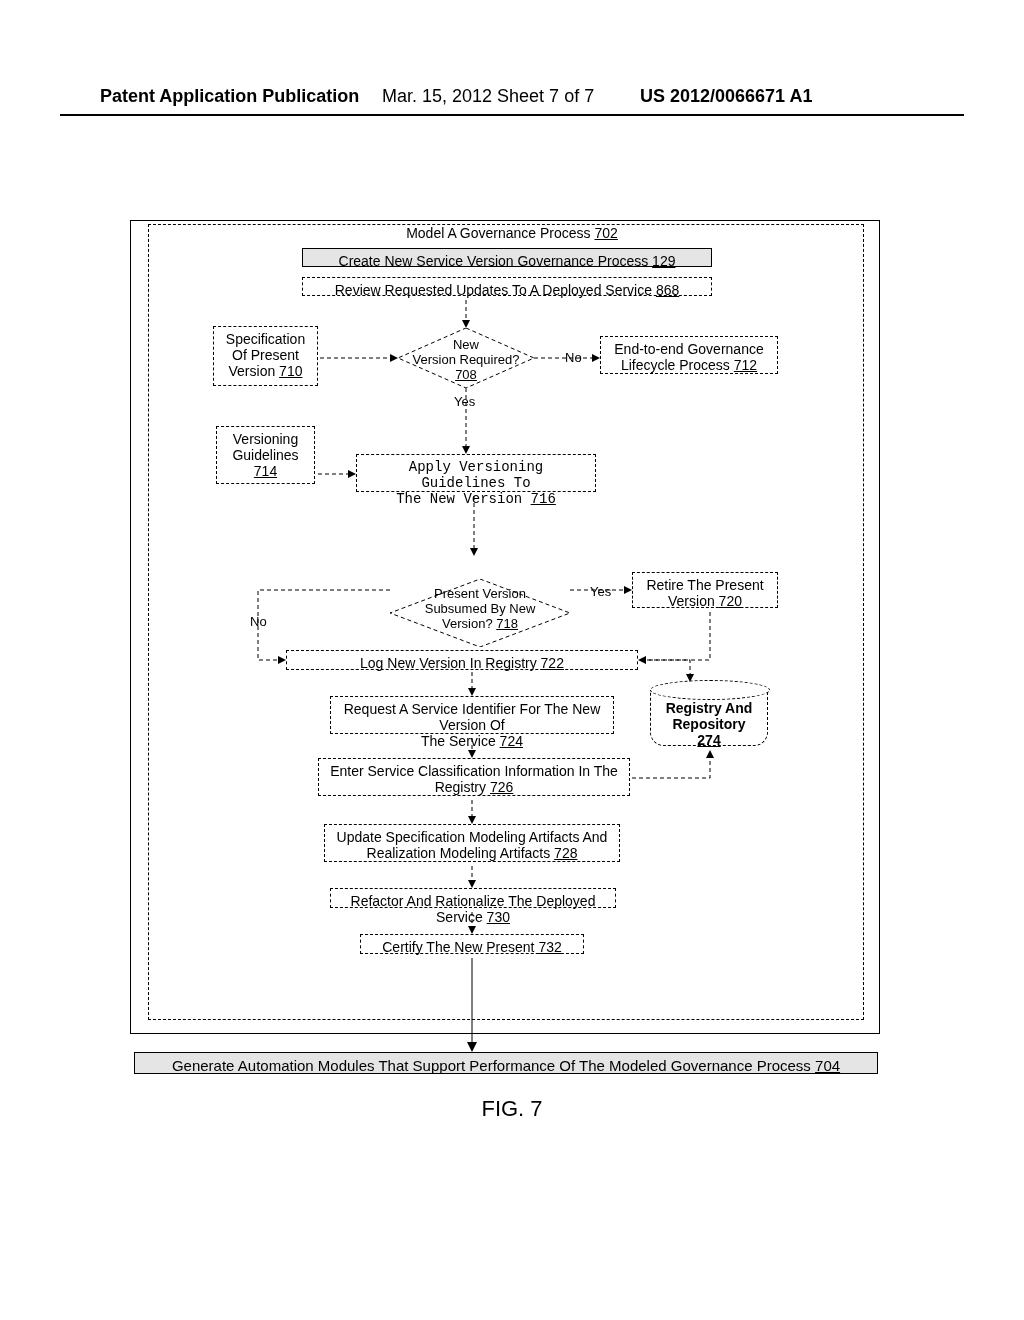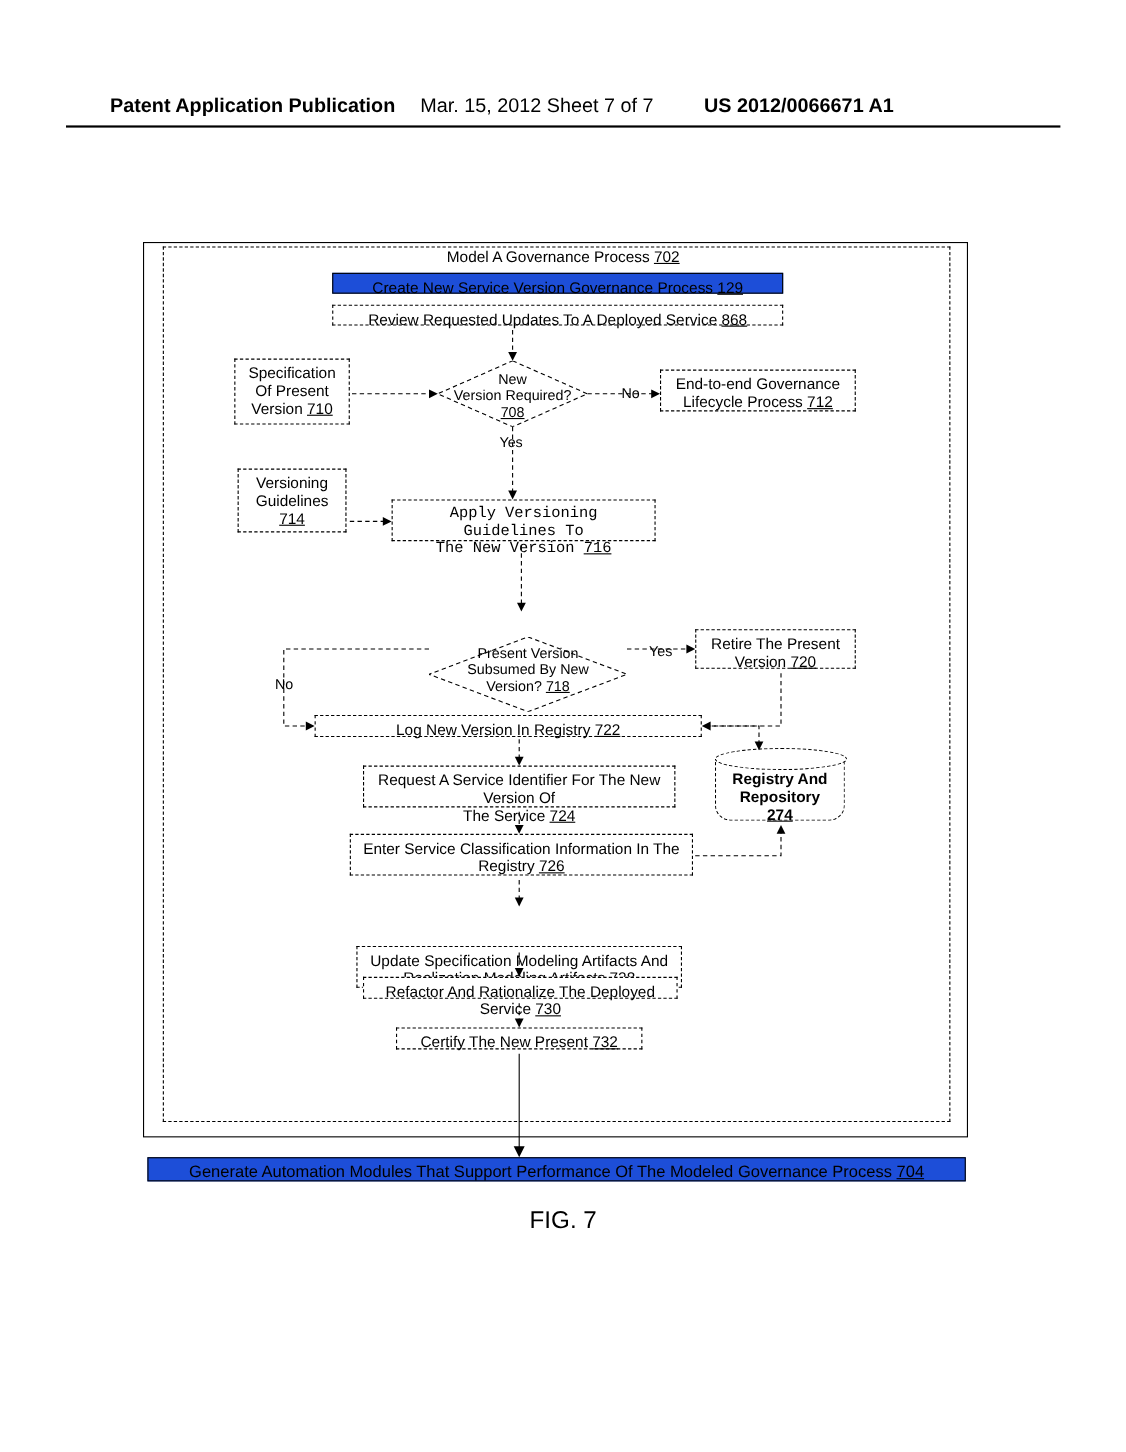--- a/index.html
+++ b/index.html
@@ -22,36 +22,36 @@
   .hdr-right{ position: absolute; top: 86px; left: 640px; font-weight: bold; font-size: 18px; }
   .hdr-rule { position: absolute; top: 114px; left: 60px; width: 904px; height: 2px; background: #000; }
 
   .outer-box {
     position: absolute;
     top: 220px; left: 130px;
     width: 750px; height: 814px;
     border: 1px solid #000;
   }
   .dashed-box { position: absolute; border: 1px dashed #000; background: #fff; text-align: center; font-size: 14px; padding: 4px 6px; }
-  .solid-box  { position: absolute; border: 1px solid  #000; background: #1d4ed8; text-align: center; font-size: 14px; padding: 4px 6px; }
+  .solid-box  { position: absolute; border: 1px solid  #000; background: #e5e5e5; text-align: center; font-size: 14px; padding: 4px 6px; }
   .model-a    { top: 224px; left: 148px; width: 716px; height: 796px; }
   .model-a-title { position: absolute; top: 225px; left: 0; width: 1024px; text-align: center; font-size: 14px; }
   .underline-ref { text-decoration: underline; }
 
   .proc-129 { top: 248px; left: 302px; width: 410px; height: 19px; }
   .box-706  { top: 277px; left: 302px; width: 410px; height: 19px; }
   .box-710  { top: 326px; left: 213px; width: 105px; height: 60px; }
   .box-712  { top: 336px; left: 600px; width: 178px; height: 38px; }
   .box-714  { top: 426px; left: 216px; width: 99px;  height: 58px; }
   .box-716  { top: 454px; left: 356px; width: 240px; height: 38px; font-family: Liberation Mono, monospace; }
   .box-720  { top: 572px; left: 632px; width: 146px; height: 36px; }
   .box-722  { top: 650px; left: 286px; width: 352px; height: 20px; }
   .box-724  { top: 696px; left: 330px; width: 284px; height: 38px; }
   .box-726  { top: 758px; left: 318px; width: 312px; height: 38px; }
-  .box-728  { top: 824px; left: 324px; width: 296px; height: 38px; margin-top: 36px; }
+  .box-728  { top: 824px; left: 324px; width: 296px; height: 38px; }
   .box-730  { top: 888px; left: 330px; width: 286px; height: 20px; }
   .box-732  { top: 934px; left: 360px; width: 224px; height: 20px; }
 
   .cyl {
     position: absolute;
     top: 690px; left: 650px;
     width: 118px; height: 56px;
     border-left: 1px dashed #000;
     border-right: 1px dashed #000;
     border-bottom: 1px dashed #000;

